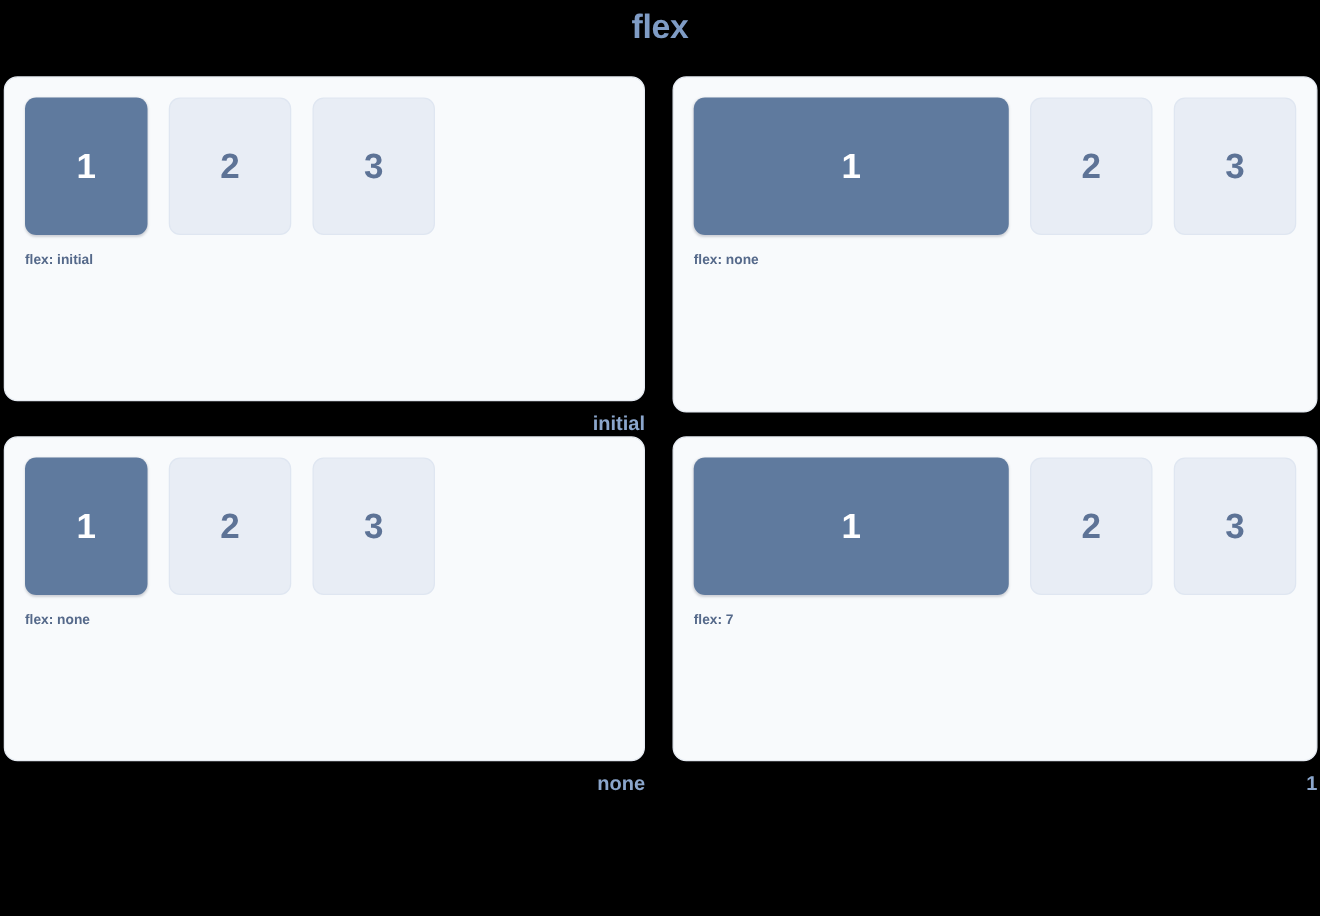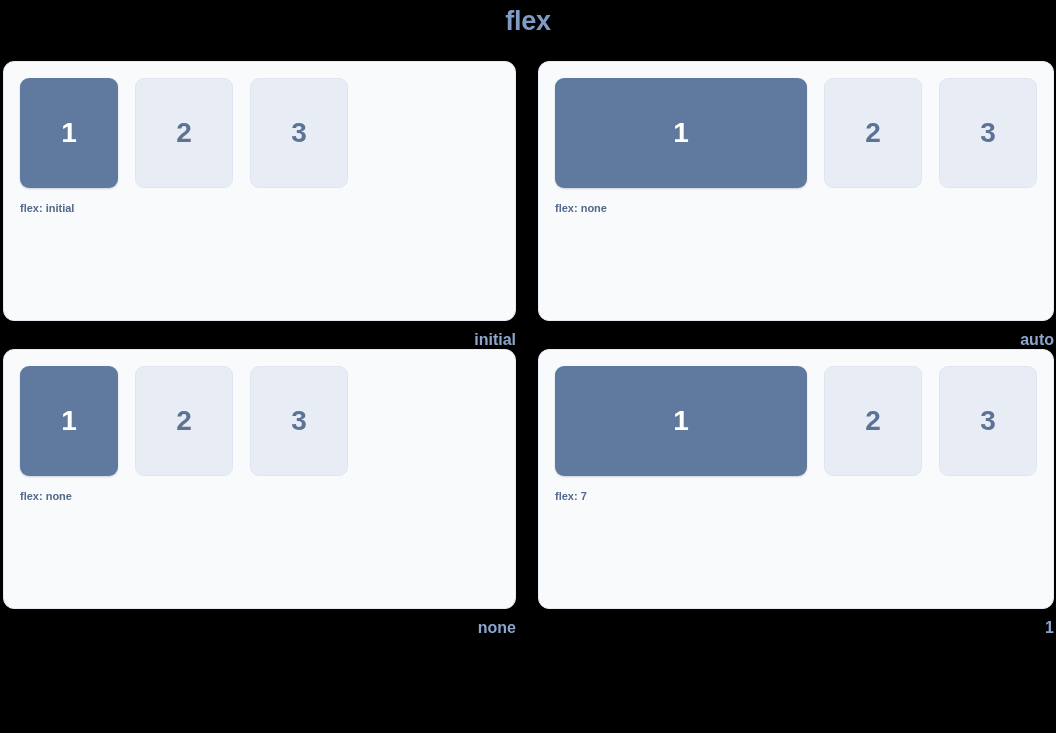--- a/index.html
+++ b/index.html
@@ -158,21 +158,20 @@
           </div>
           <div class="item muted">
             <span>2</span>
           </div>
           <div class="item muted">
             <span>3</span>
           </div>
         </div>
         <div class="panel-caption">flex: none</div>
       </div>
-      <div class="cell-label">auto</div>
     </div>
 
     <div class="demo-cell">
       <div class="panel short">
         <div class="items-row">
           <div class="item primary">
             <span>1</span>
           </div>
           <div class="item muted">
             <span>2</span>

